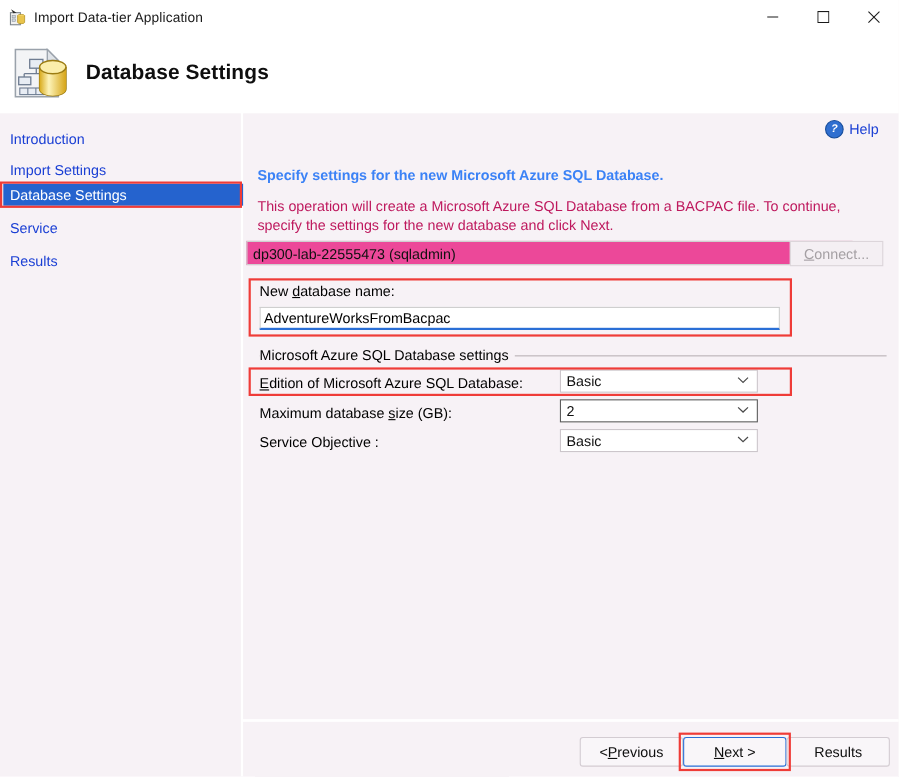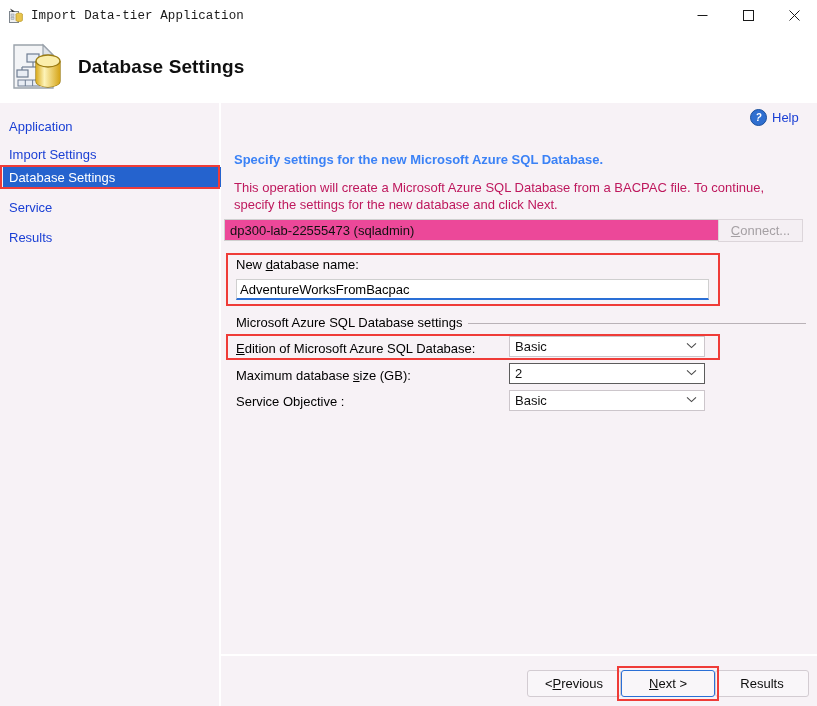--- a/index.html
+++ b/index.html
@@ -20,21 +20,20 @@
 
   
   .titlebar {
     position: absolute;
     left: 0; top: 0;
     width: 817px;
     height: 31px;
     background: #ffffff;
     display: flex;
     align-items: center;
-    font-family: Liberation Mono, monospace;
   }
   .title-icon {
     width: 16px; height: 16px;
     margin-left: 8px;
     margin-right: 7px;
     position: relative;
     flex: none;
   }
   .title-text {
     font-size: 12.5px;
@@ -243,21 +242,21 @@
   .row-label {
     position: absolute;
     left: 236px;
     font-size: 13px;
     color: #000;
     white-space: nowrap;
   }
   .combo {
     position: absolute;
     left: 509px;
-    width: 196px; height: 21px;
+    width: 180px; height: 21px;
     box-sizing: border-box;
     background: #ffffff;
     border: 1px solid #ccc6cb;
     display: flex;
     align-items: center;
     font-size: 13px;
     color: #111;
     padding-left: 5px;
   }
   .combo.strong { border: 1px solid #5c5c5c; }
@@ -365,21 +364,21 @@
       </linearGradient>
       <path d="M26 18 h24 v20 a12 6 0 0 1 -24 0 Z" fill="url(#cylg)"></path>
       <ellipse cx="38" cy="18" rx="12" ry="6" fill="#fbeeab" stroke="#9c7c12" stroke-width="1.3"></ellipse>
     </svg>
   </div>
   <div class="header-title">Database Settings</div>
 </div>
 
 <div class="sidebar">
   <div class="nav-item" style="top:13px;">
-    <span>Application</span>
+    <span>Introduction</span>
   </div>
   <div class="nav-item" style="top:41px;">
     <span>Import Settings</span>
   </div>
   <div class="nav-item selected" style="top:64px;">
     <span>Database Settings</span>
   </div>
   <div class="nav-item" style="top:94px;">
     <span>Service</span>
   </div>

